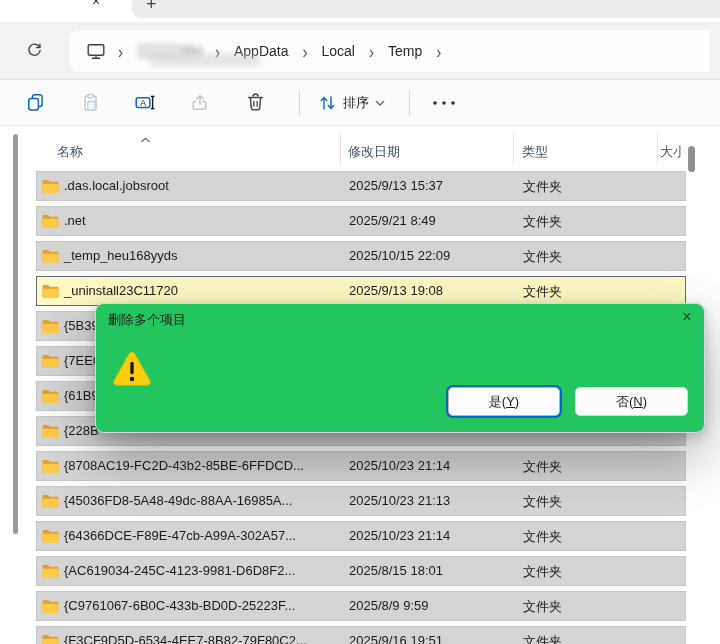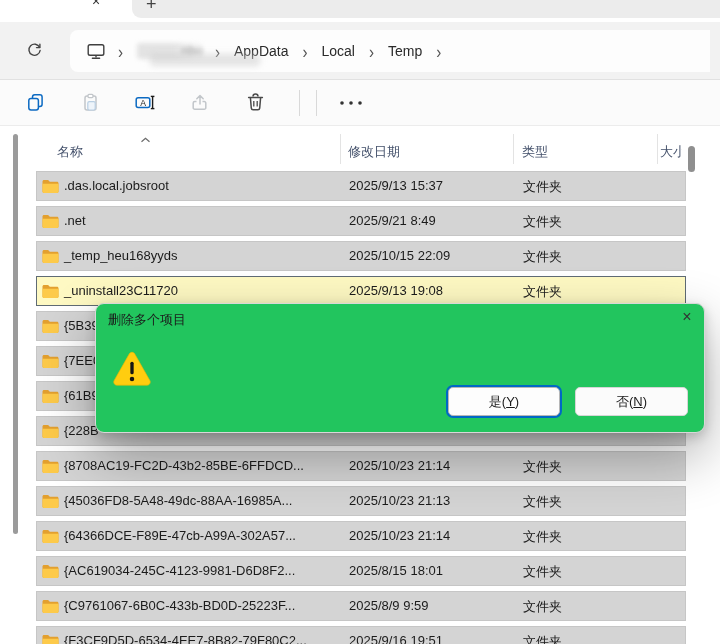--- a/index.html
+++ b/index.html
@@ -149,20 +149,30 @@
     <span class="tool-btn">
       <svg width="19" height="19" viewBox="0 0 19 19">
           <path d="M7 3.4 a2 2 0 0 1 5 0" fill="none" stroke="#4a4a4a" stroke-width="1.5"></path>
           <line x1="2.6" y1="4.6" x2="16.4" y2="4.6" stroke="#4a4a4a" stroke-width="1.5" stroke-linecap="round"></line>
           <path d="M4.4 4.6 L5.3 15.2 a1.8 1.8 0 0 0 1.8 1.6 h4.8 a1.8 1.8 0 0 0 1.8 -1.6 L14.6 4.6" fill="none" stroke="#4a4a4a" stroke-width="1.5"></path>
           <line x1="7.8" y1="8" x2="7.8" y2="13.6" stroke="#4a4a4a" stroke-width="1.3"></line>
           <line x1="11.2" y1="8" x2="11.2" y2="13.6" stroke="#4a4a4a" stroke-width="1.3"></line>
         </svg>
     </span>
     <span class="tb-sep"></span>
+    <span class="dd-btn">
+      <svg width="19" height="18" viewBox="0 0 19 18">
+          <path d="M6 15 V3.4 M6 3.4 L3.2 6.4 M6 3.4 L8.8 6.4" fill="none" stroke="#1373d4" stroke-width="1.5" stroke-linecap="round" stroke-linejoin="round"></path>
+          <path d="M13 3 V14.6 M13 14.6 L10.2 11.6 M13 14.6 L15.8 11.6" fill="none" stroke="#1373d4" stroke-width="1.5" stroke-linecap="round" stroke-linejoin="round"></path>
+        </svg>
+      <span>排序</span>
+      <svg width="10" height="6" viewBox="0 0 10 6">
+          <path d="M1 1 L5 5 L9 1" fill="none" stroke="#666" stroke-width="1.3"></path>
+        </svg>
+    </span>
     <span class="tb-sep"></span>
     <span class="more-btn">
       <svg width="26" height="6" viewBox="0 0 26 6">
           <circle cx="4" cy="3" r="1.8" fill="#333"></circle>
           <circle cx="13" cy="3" r="1.8" fill="#333"></circle>
           <circle cx="22" cy="3" r="1.8" fill="#333"></circle>
         </svg>
     </span>
   </div>
 

